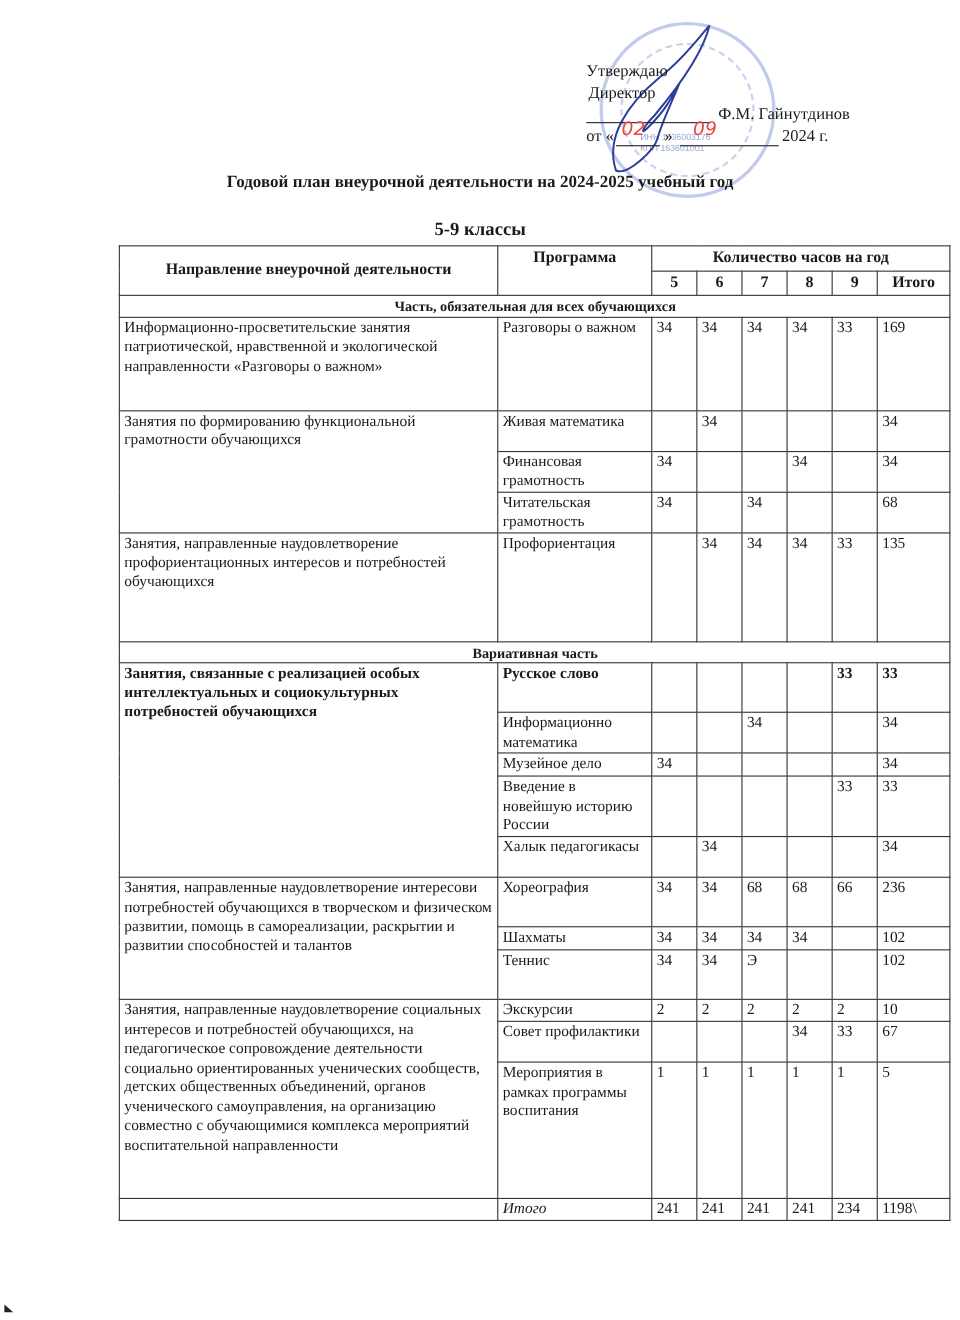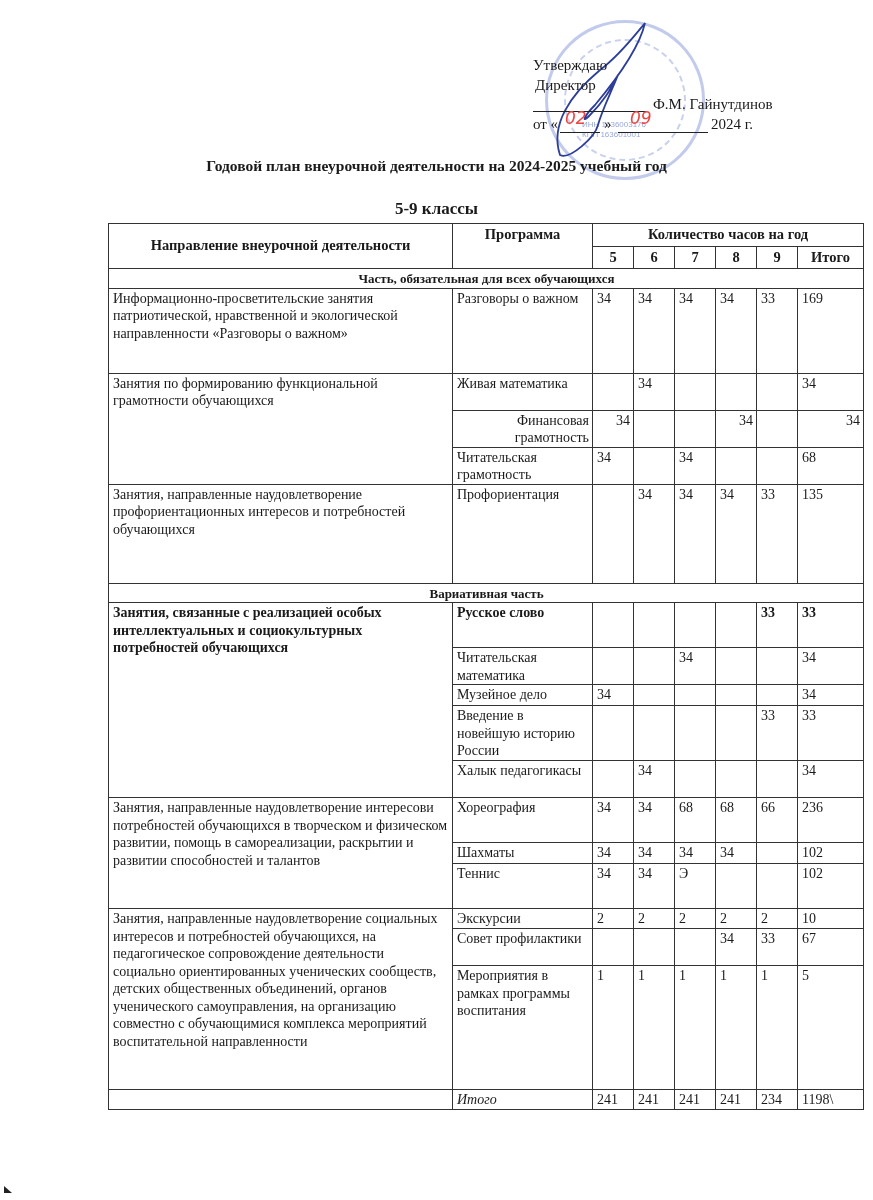--- a/index.html
+++ b/index.html
@@ -104,21 +104,21 @@
       <tr style="height: 37px;">
         <td rowspan="3">Занятия по формированию функциональной грамотности обучающихся</td>
         <td>Живая математика</td>
         <td class="num"></td>
         <td class="num">34</td>
         <td class="num"></td>
         <td class="num"></td>
         <td class="num"></td>
         <td class="num">34</td>
       </tr>
-      <tr style="height: 37px; text-align: right;">
+      <tr style="height: 37px;">
         <td>Финансовая грамотность</td>
         <td class="num">34</td>
         <td class="num"></td>
         <td class="num"></td>
         <td class="num">34</td>
         <td class="num"></td>
         <td class="num">34</td>
       </tr>
       <tr style="height: 37px;">
         <td>Читательская грамотность</td>
@@ -146,21 +146,21 @@
         <td rowspan="5">Занятия, связанные с реализацией особых интеллектуальных и социокультурных потребностей обучающихся</td>
         <td>Русское слово</td>
         <td class="num"></td>
         <td class="num"></td>
         <td class="num"></td>
         <td class="num"></td>
         <td class="num">33</td>
         <td class="num">33</td>
       </tr>
       <tr style="height: 37px;">
-        <td>Читательская математика</td>
+        <td>Информационно математика</td>
         <td class="num"></td>
         <td class="num"></td>
         <td class="num">34</td>
         <td class="num"></td>
         <td class="num"></td>
         <td class="num">34</td>
       </tr>
       <tr style="height: 21px;">
         <td>Музейное дело</td>
         <td class="num">34</td>

